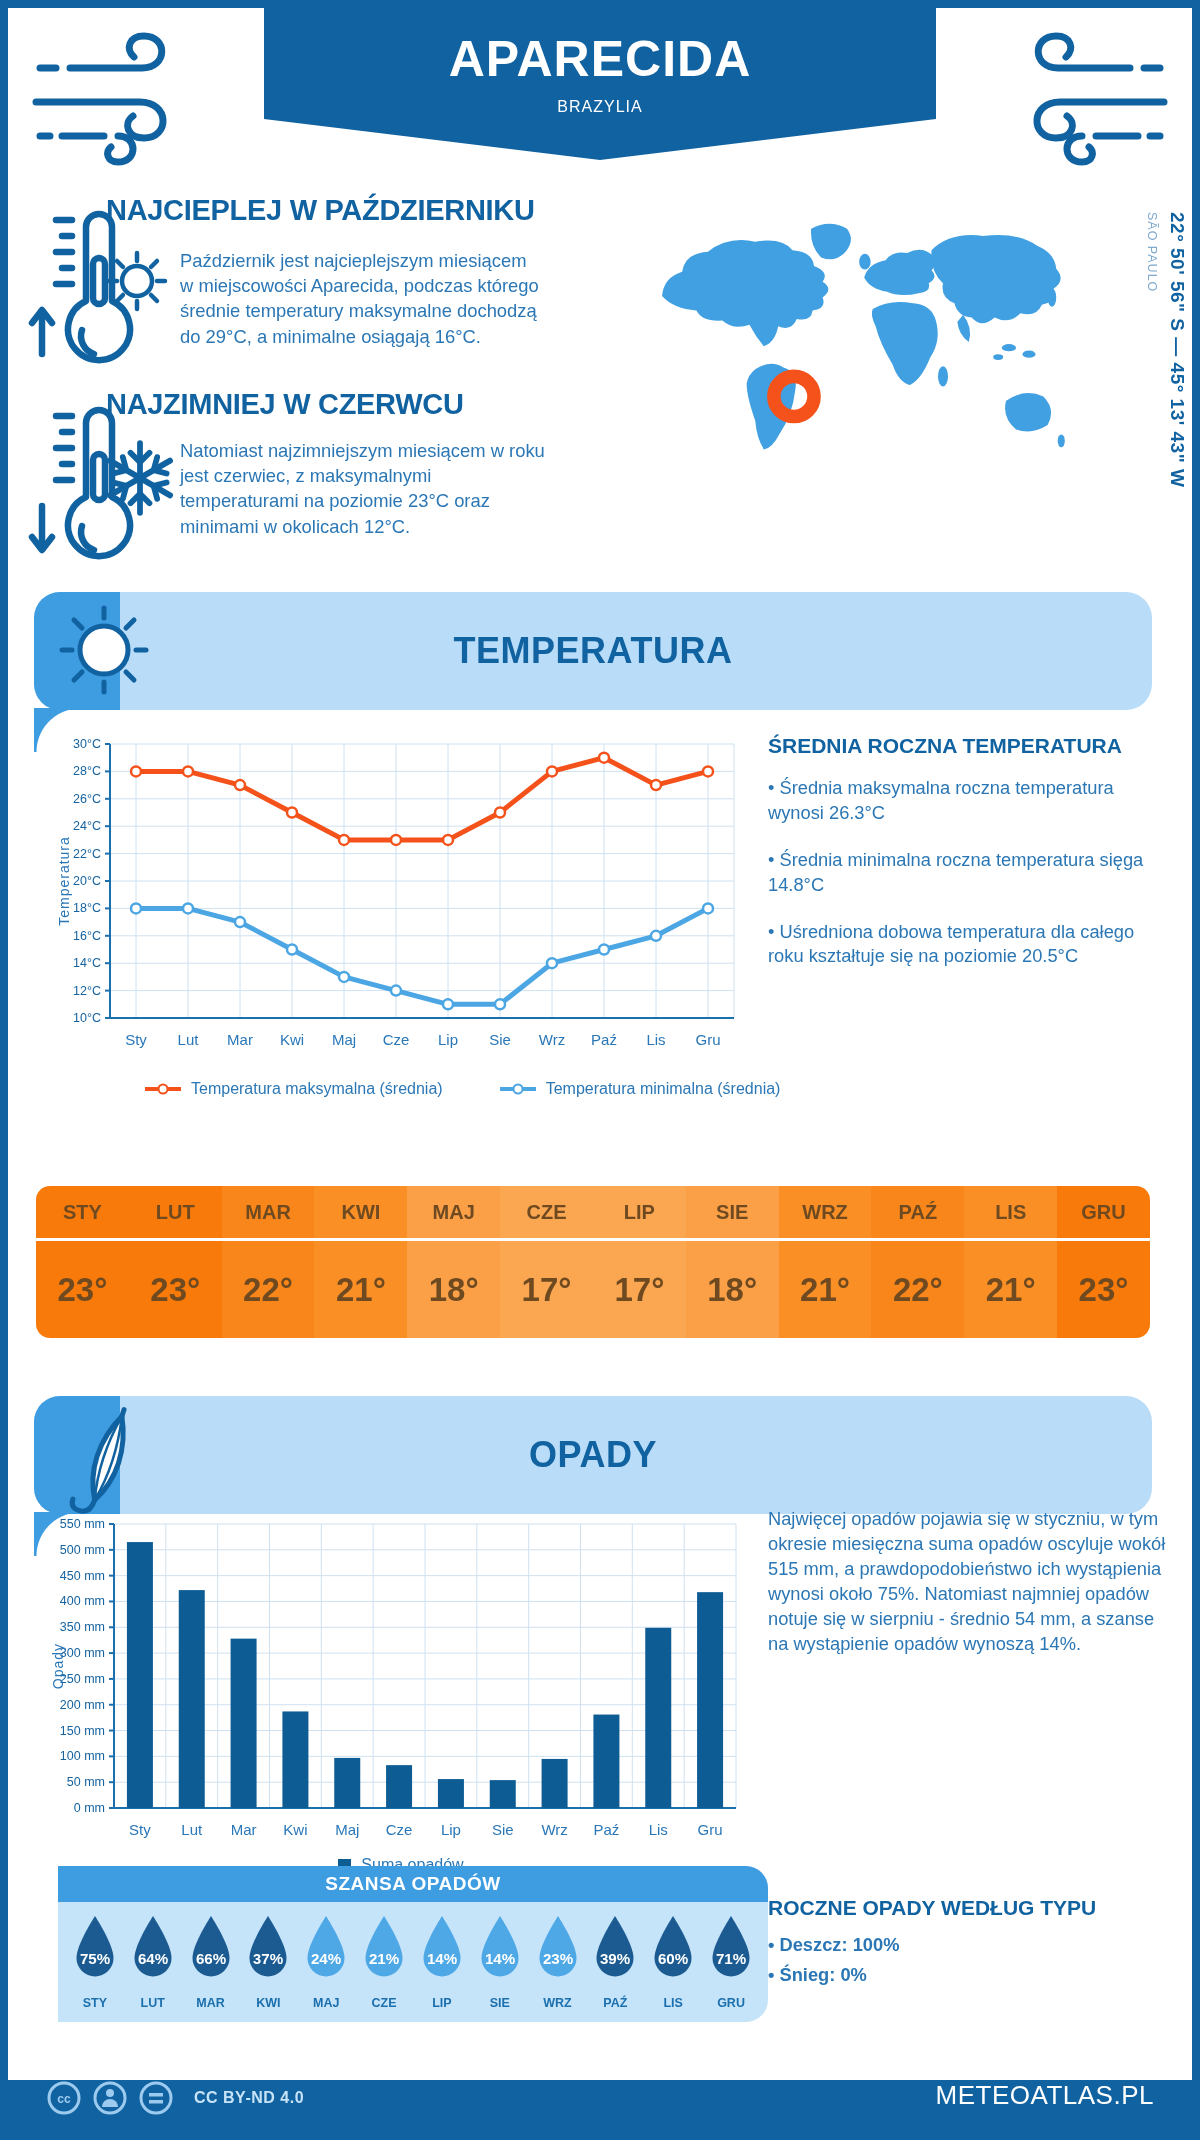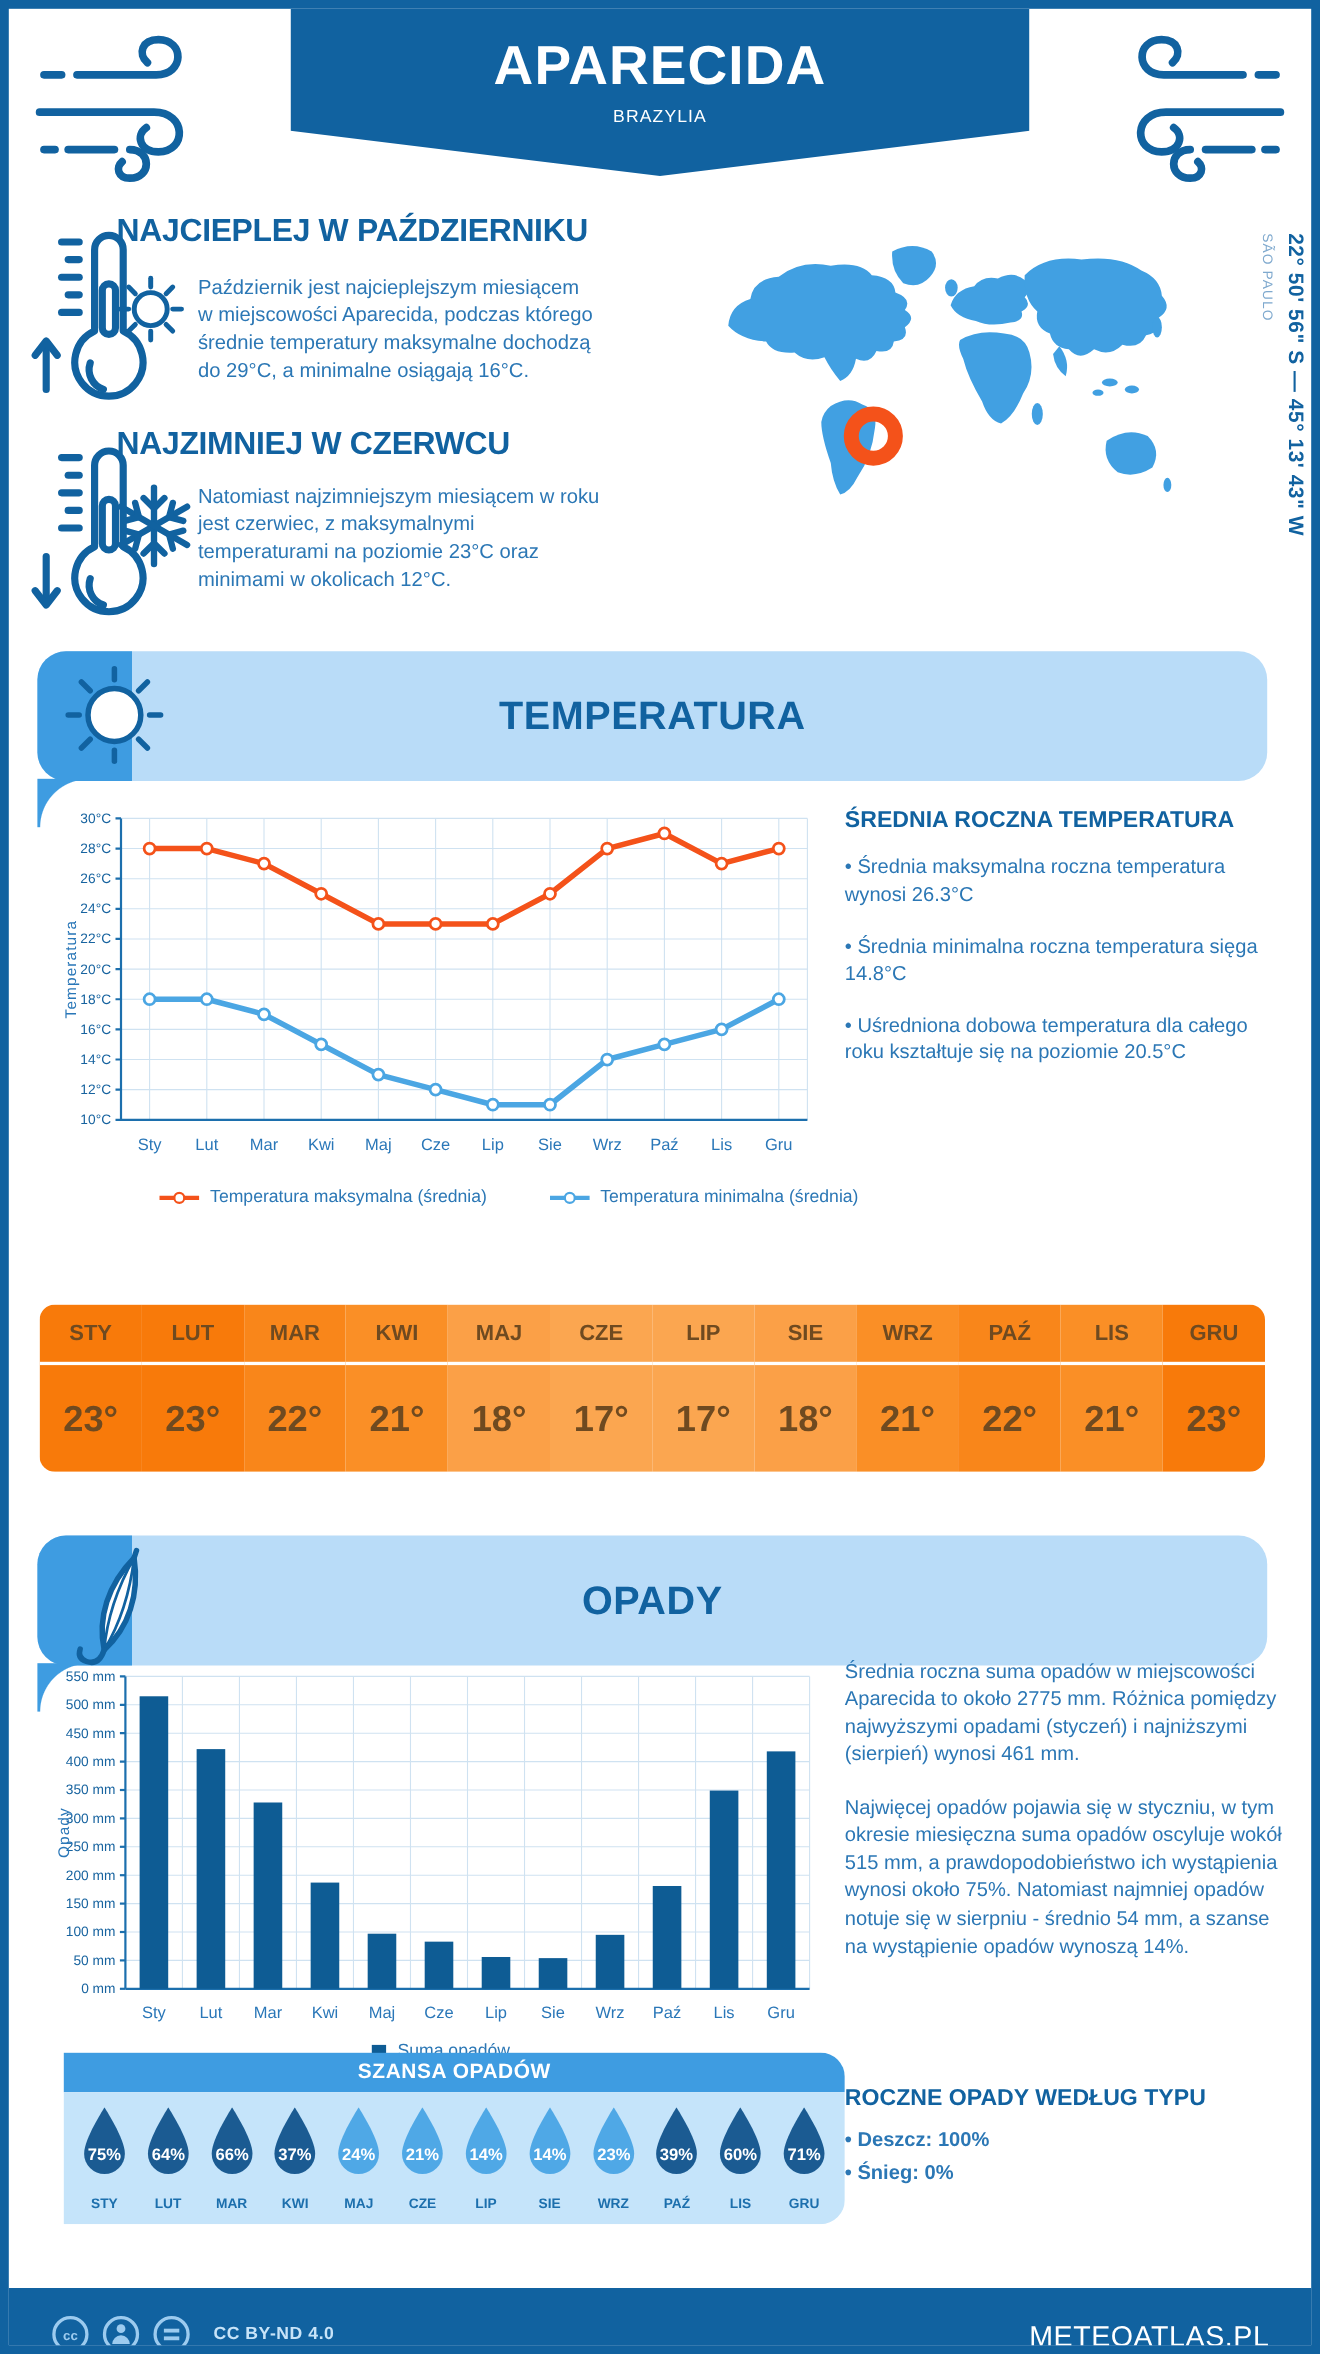--- a/index.html
+++ b/index.html
@@ -69,21 +69,21 @@
   .szansa{left:26px;top:1858px;width:710px;border-radius:22px;overflow:hidden;padding-left:24px;}
   .szansa-head{height:36px;background:var(--accent);color:#fff;font-weight:bold;font-size:19px;
      display:flex;align-items:center;justify-content:center;letter-spacing:0.5px;}
   .szansa-body{background:var(--chancebody);padding:12px 8px 12px;display:flex;}
   .dropcell{flex:1;display:flex;flex-direction:column;align-items:center;}
   .dropsvg{width:50px;height:78px;}
   .dropmonth{margin-top:4px;font-size:12.5px;font-weight:bold;color:#1C6FAD;}
 
   
   .footer{left:-8px;right:-8px;bottom:-8px;height:60px;background:var(--primary);
-     display:flex;align-items:flex-end;padding:0 46px;box-sizing:border-box;}
+     display:flex;align-items:flex-start;padding:0 46px;box-sizing:border-box;}
   .cc-group{display:flex;align-items:center;gap:10px;}
   .cc-label{margin-left:10px;font-weight:bold;font-size:16px;color:#C7E3F8;letter-spacing:0.5px;}
   .site{margin-left:auto;color:#fff;font-weight:normal;font-size:26px;letter-spacing:0.5px;}
 
   .chart{overflow:visible;}
 </style>
 </head>
 <body>
 
 <div class="page">
@@ -473,21 +473,20 @@
         <text x="660.0833333333334" y="319" text-anchor="middle" fill="#2A77B8" font-size="15">Gru</text>
         <text x="13" y="150" text-anchor="middle" fill="#2A77B8" font-size="14" letter-spacing="1" transform="rotate(-90 13 150)">Opady</text>
       </svg></div>
   <div class="abs bar-legend" style="left:48px;top:1848px;width:690px">
     <span class="sq"></span>
     <span>Suma opadów</span>
   </div>
 
   <div class="abs" style="left:760px;top:1498px;width:398px">
     <div>
-        <p class="para">Średnia roczna suma opadów w miejscowości Aparecida to około 2775 mm. Różnica pomiędzy najwyższymi opadami (styczeń) i najniższymi (sierpień) wynosi 461 mm.</p>
         <p class="para">Najwięcej opadów pojawia się w styczniu, w tym okresie miesięczna suma opadów oscyluje wokół 515 mm, a prawdopodobieństwo ich wystąpienia wynosi około 75%. Natomiast najmniej opadów notuje się w sierpniu - średnio 54 mm, a szanse na wystąpienie opadów wynoszą 14%.</p>
       </div>
   </div>
   <div class="abs" style="left:760px;top:1888px;width:398px">
     <p class="col-head" style="margin-bottom:10px">ROCZNE OPADY WEDŁUG TYPU</p>
     <div>
         <p class="type-bullet">• Deszcz: 100%</p>
         <p class="type-bullet">• Śnieg: 0%</p>
       </div>
   </div>

